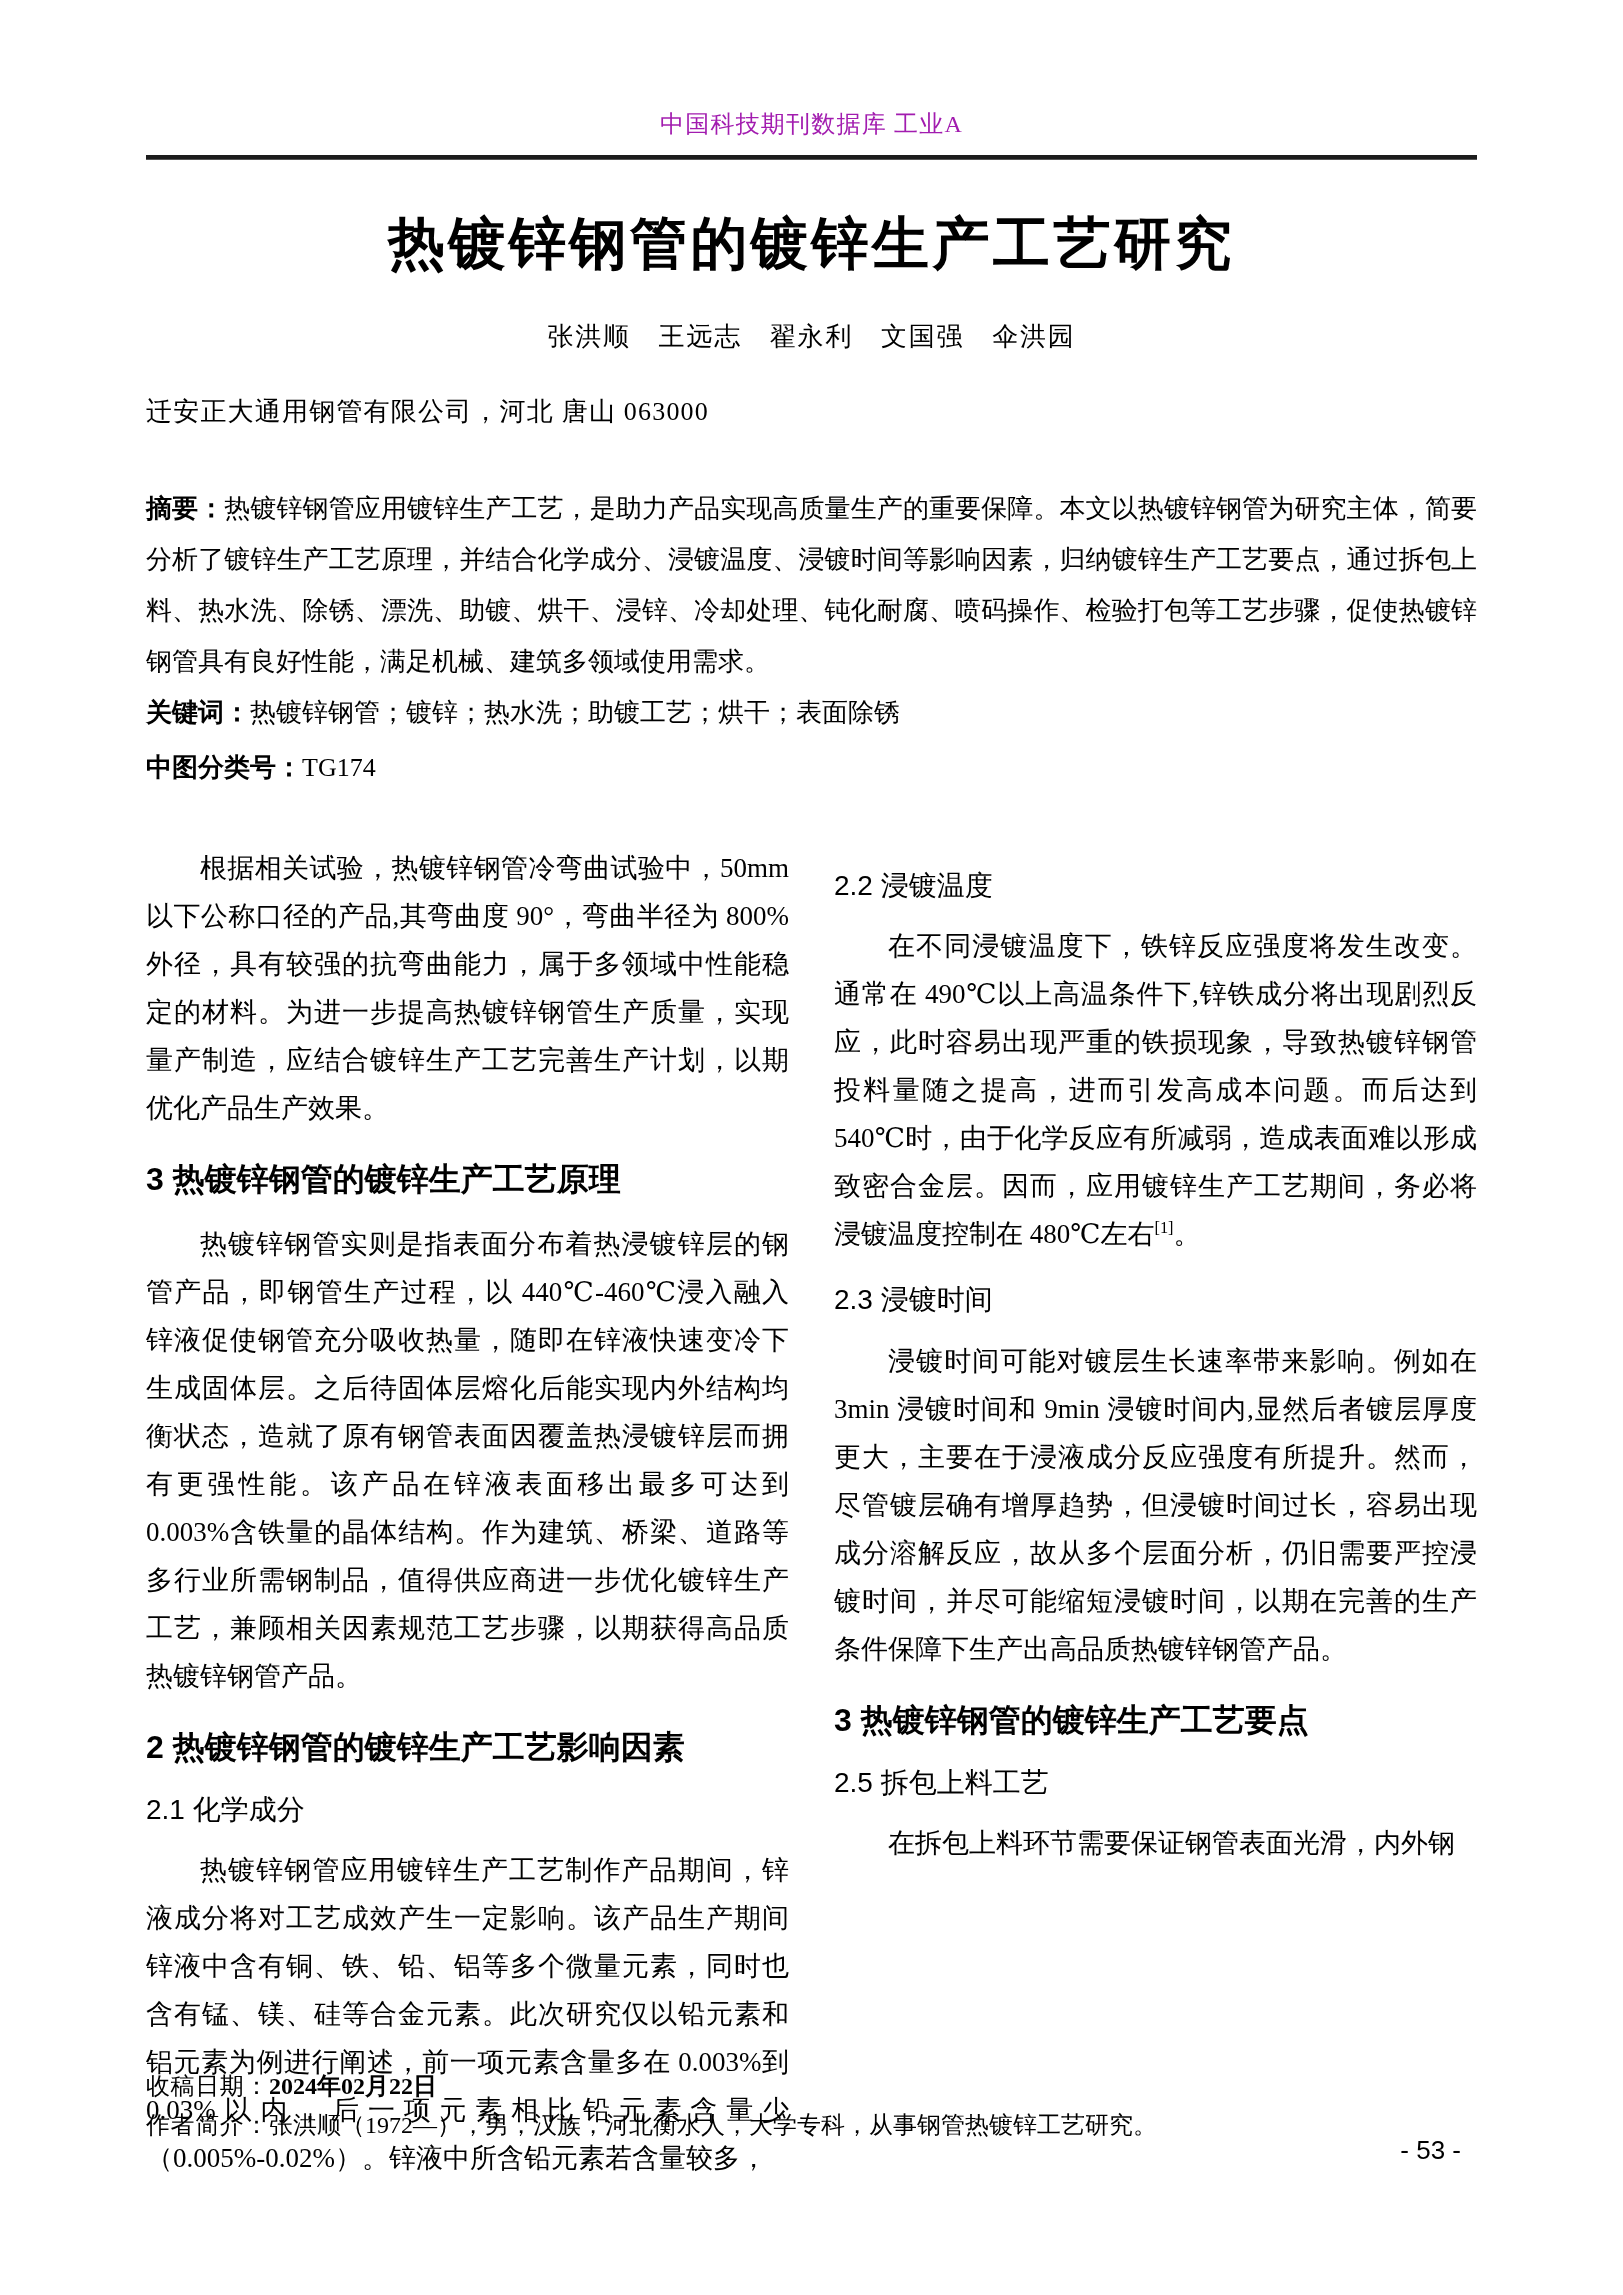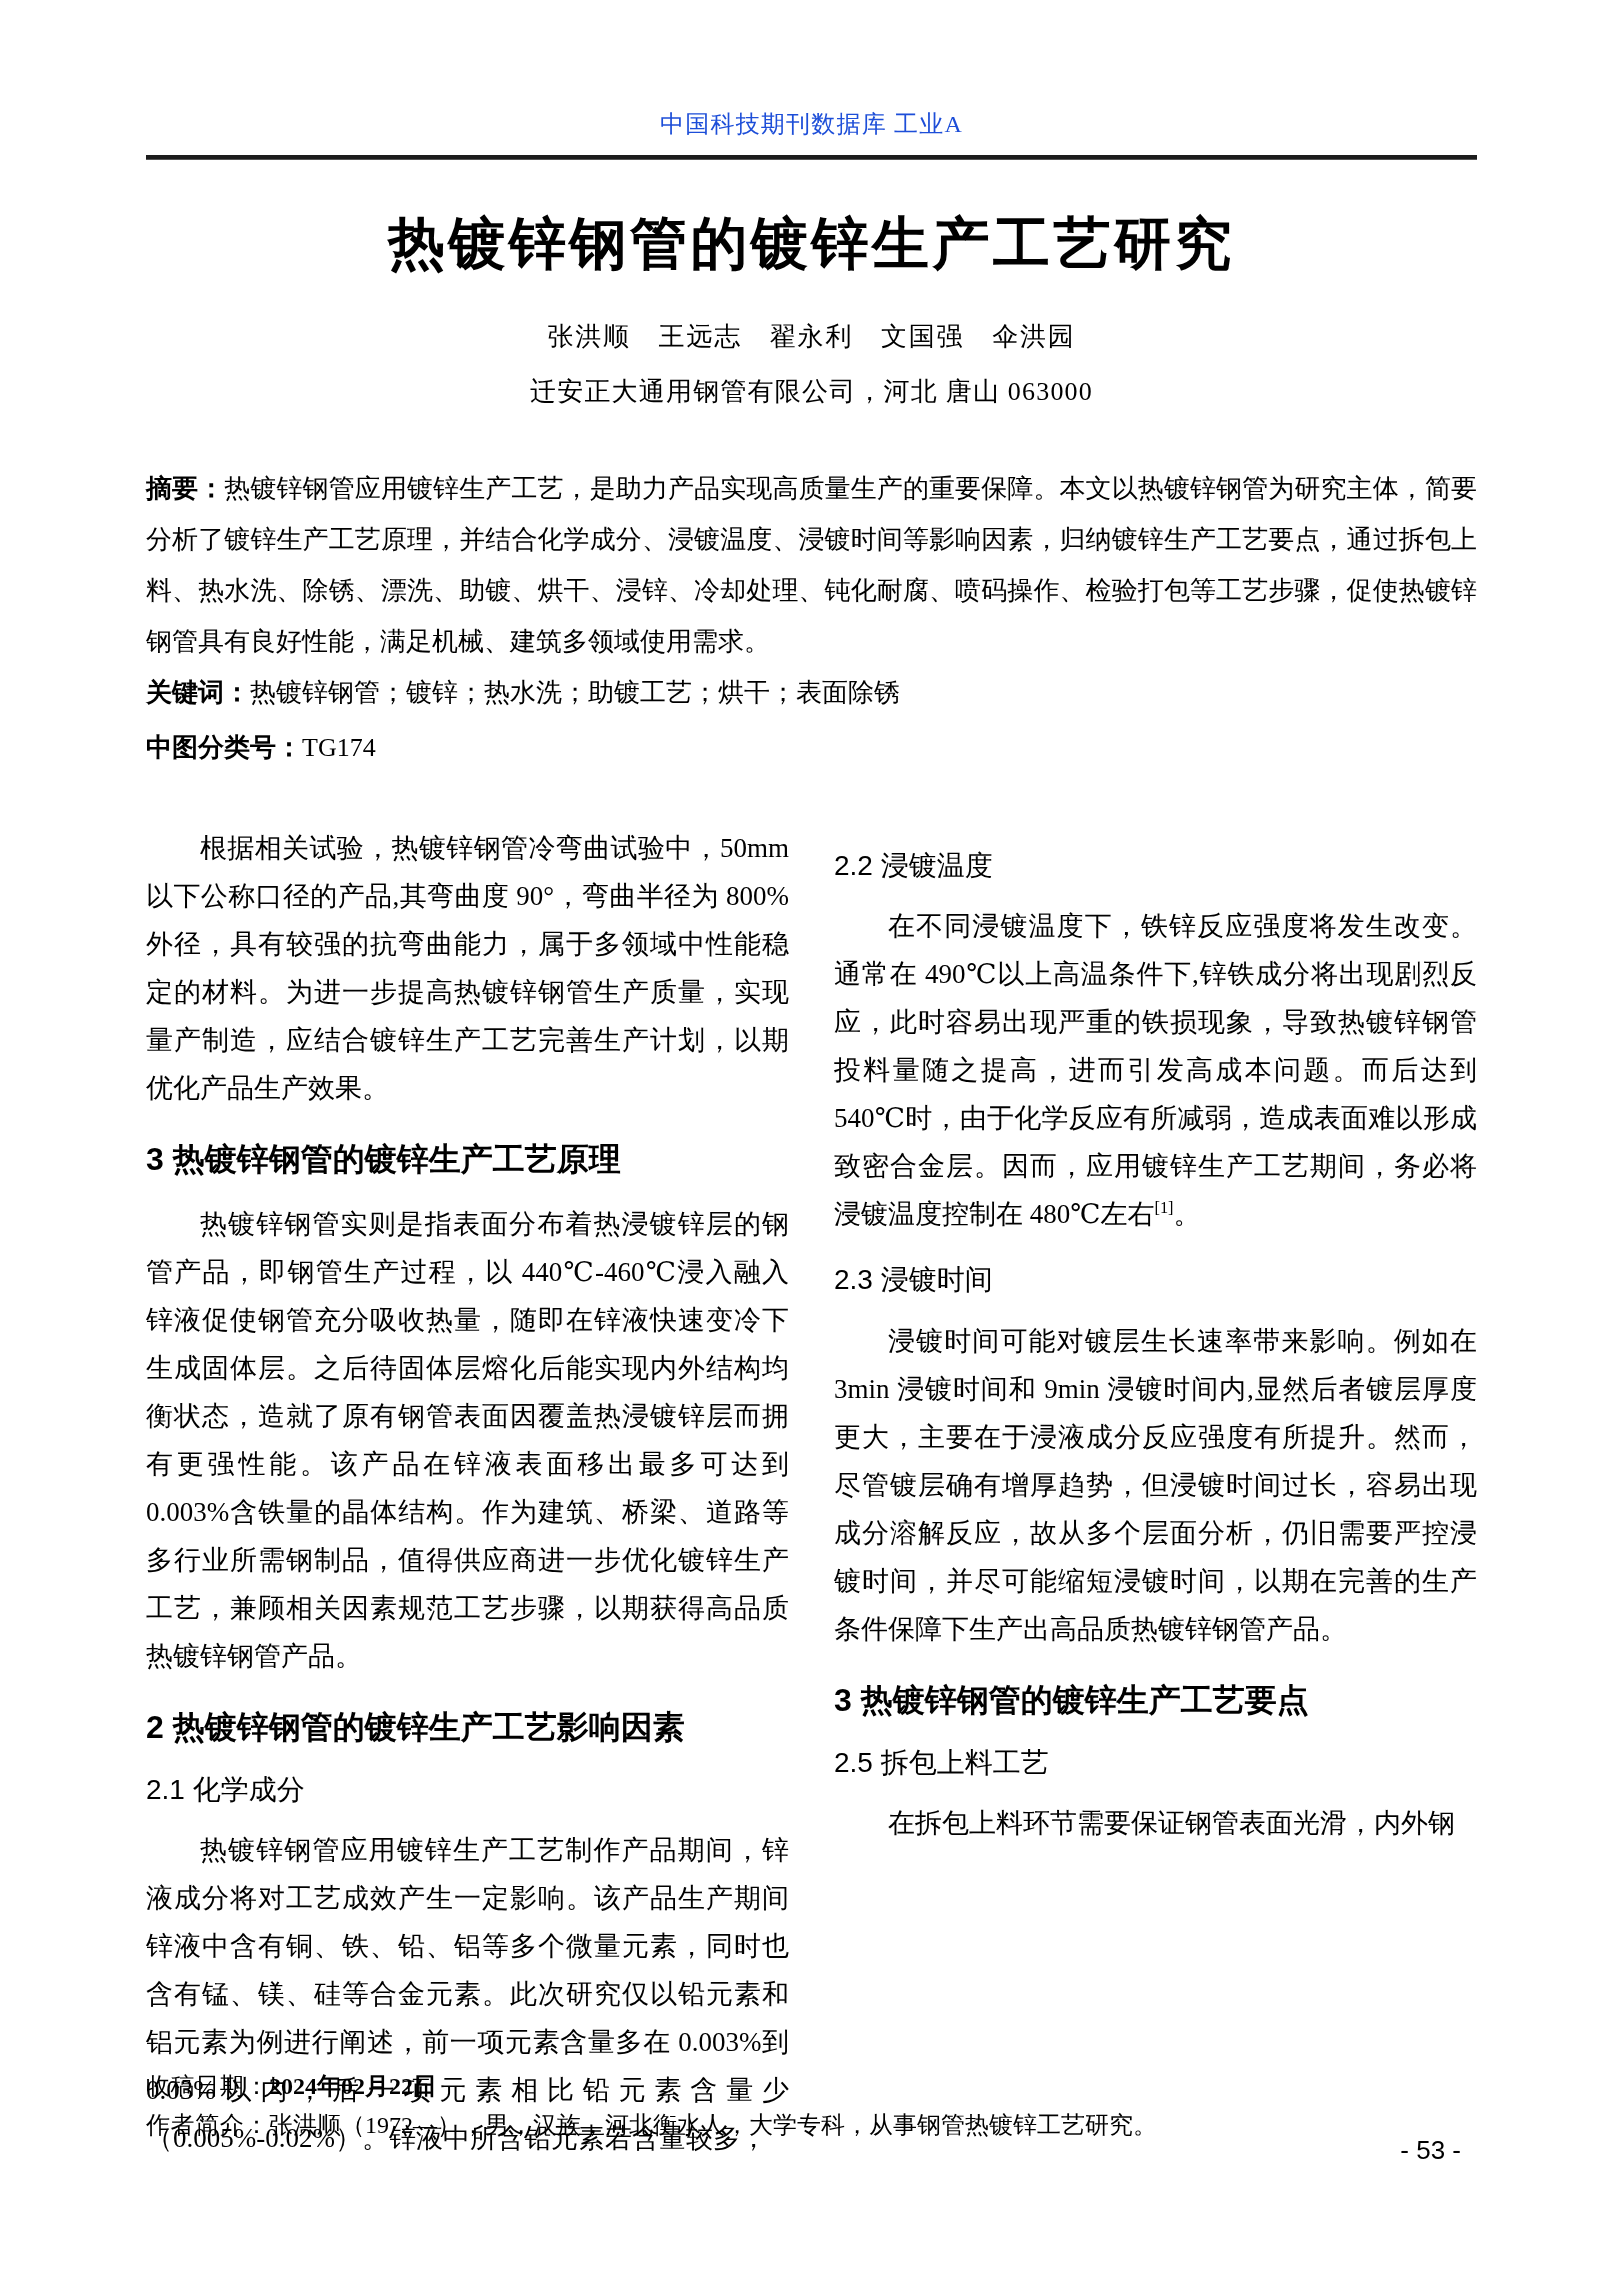--- a/index.html
+++ b/index.html
@@ -11,21 +11,21 @@
     font-family:"Liberation Serif","DejaVu Serif",serif;
     color:#000;
     overflow:hidden;
     box-sizing:border-box;
     padding:108px 146px 0 146px;
   }
   .page-header{
     text-align:center;
     font-size:24px;
     letter-spacing:1.2px;
-    color:#1d4ed8;
+    color:#a21caf;
   }
   .header-rule{
     height:4.1px;
     background:#1c1c1c;
     border-bottom:1.2px solid #555;
     margin-top:15px;
   }
   .paper-title{
     text-align:center;
     font-family:"Liberation Sans","DejaVu Sans",sans-serif;
@@ -34,23 +34,22 @@
     letter-spacing:3.5px;
     margin-top:46px;
   }
   .authors{
     text-align:center;
     font-size:26px;
     margin-top:36px;
     letter-spacing:1.8px;
   }
   .affiliation{
-    text-align:center;
     font-size:26px;
-    margin-top:20px;
+    margin-top:40px;
     letter-spacing:1.2px;
   }
   .meta-block{
     margin-top:54px;
     font-size:26px;
     line-height:51px;
     text-align:justify;
   }
   .meta-label{
     font-family:"Liberation Sans","DejaVu Sans",sans-serif;

